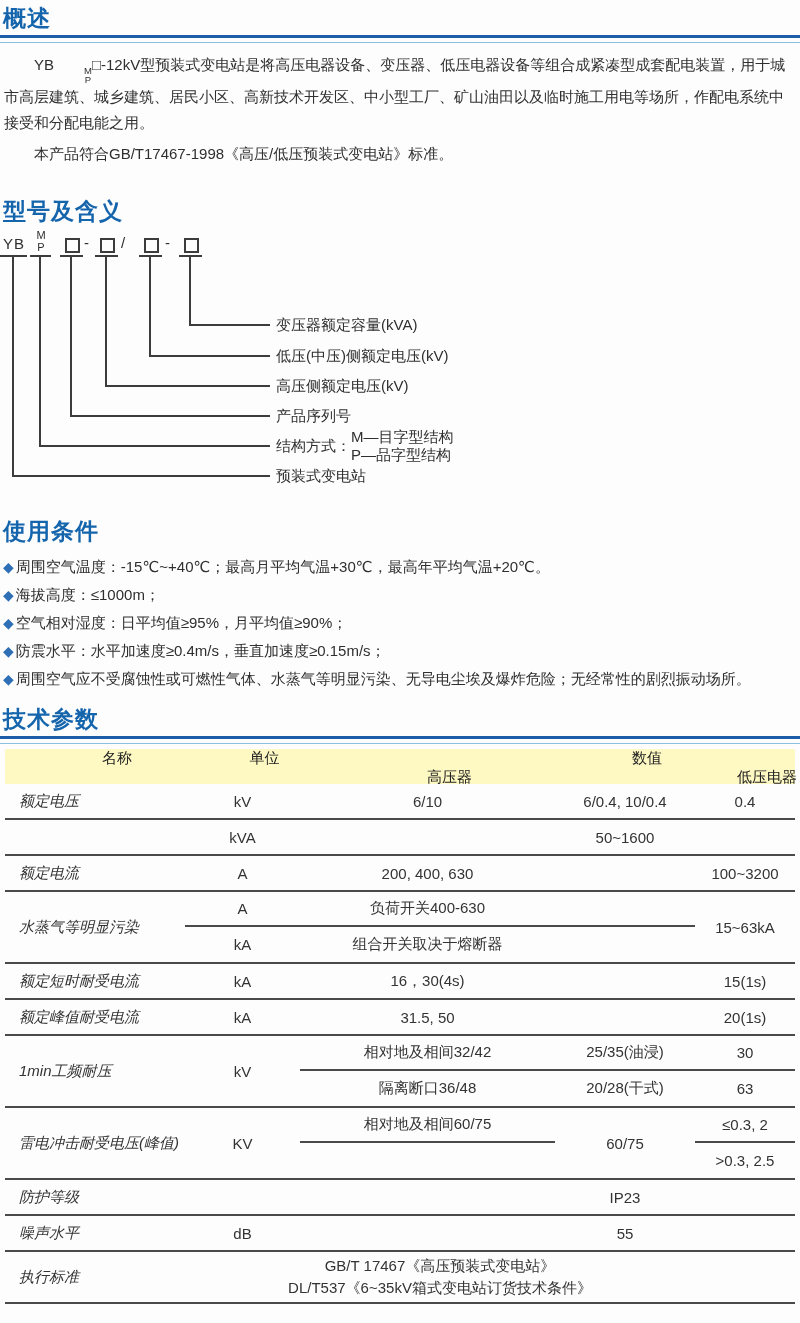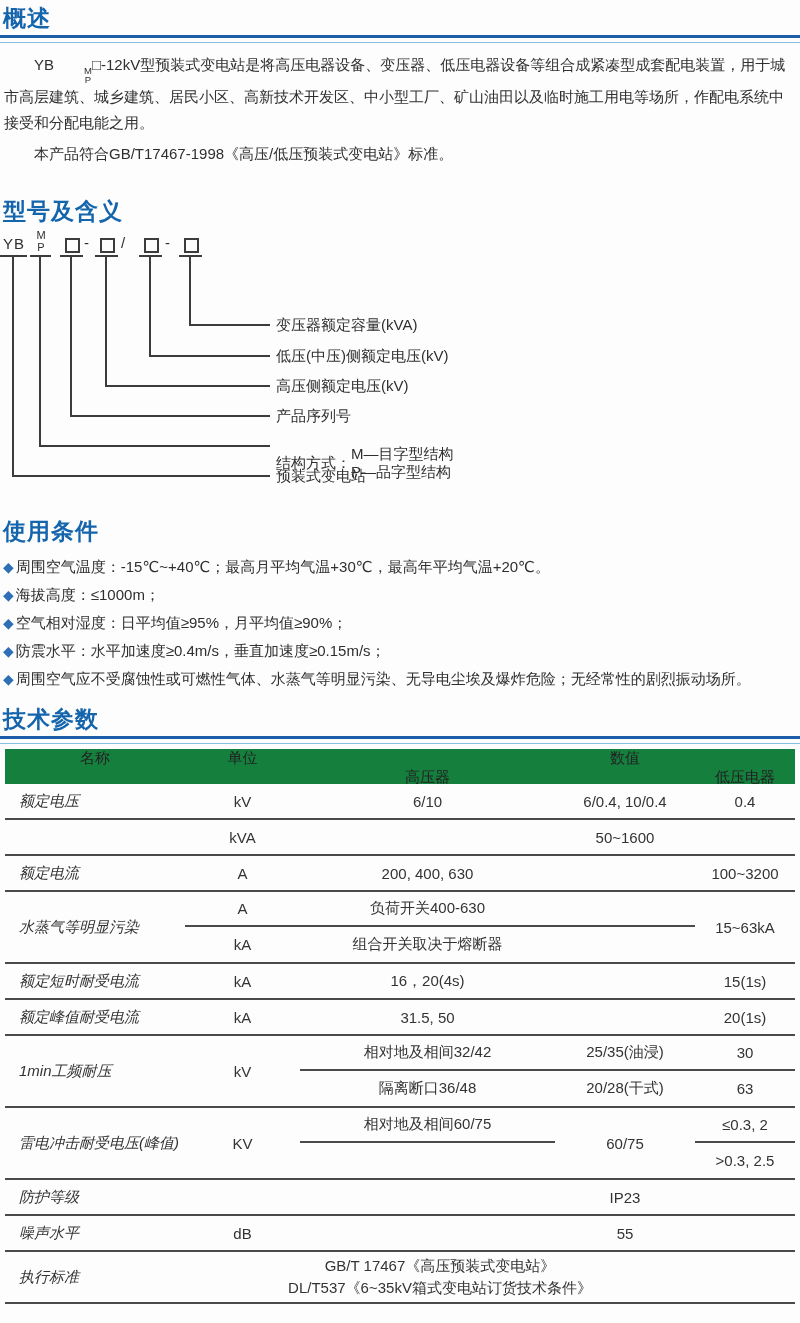--- a/index.html
+++ b/index.html
@@ -52,21 +52,21 @@
   .diamond{color:#2e6fb5;margin-right:2px;font-size:14px;}
   .usage-note{line-height:28px;color:#2f2f2f;padding:0 3px;}
 
   
   .table{width:790px;margin:5px 5px 0 5px;}
   .t-row{
     display:grid;grid-template-columns:180px 115px 255px 140px 100px;
     border-bottom:2px solid #4a4a4a;
   }
   .t-row.two{grid-template-rows:1fr 1fr;}
-  .h-header{height:35px;border-bottom:none;background:#15803d;}
+  .h-header{height:35px;border-bottom:none;background:#fef9c3;padding-left:22px;}
   .h-simple{height:34px;}
   .h-split{height:70px;}
   .h-std{height:50px;}
   .t-cell{
     display:flex;align-items:center;justify-content:center;
     color:#333;white-space:nowrap;
   }
   .t-cell.name{justify-content:flex-start;padding-left:14px;font-style:italic;}
   .t-cell.hd{color:#222;}
   .t-cell.div-b{border-bottom:2px solid #4a4a4a;}
@@ -123,21 +123,21 @@
       <span class="bar bar-mp"></span>
       <span class="bar bar-b1"></span>
       <span class="bar bar-b2"></span>
       <span class="bar bar-b3"></span>
       <span class="bar bar-b4"></span>
 
       <div class="dg-label" style="top:92px">变压器额定容量(kVA)</div>
       <div class="dg-label" style="top:123px">低压(中压)侧额定电压(kV)</div>
       <div class="dg-label" style="top:153px">高压侧额定电压(kV)</div>
       <div class="dg-label" style="top:183px">产品序列号</div>
-      <div class="dg-label struct-group" style="top:230px">
+      <div class="dg-label struct-group" style="top:213px">
         <span>结构方式：</span>
         <span class="struct-stack">
           <span>M—目字型结构</span>
           <span>P—品字型结构</span>
         </span>
       </div>
       <div class="dg-label" style="top:243px">预装式变电站</div>
     </div>
   </div>
 
@@ -205,21 +205,21 @@
           <div class="t-cell div-b" style="grid-area: 1 / 2;">A</div>
           <div class="t-cell div-b" style="grid-area: 1 / 3;">负荷开关400-630</div>
           <div class="t-cell div-b" style="grid-area: 1 / 4;"></div>
           <div class="t-cell" style="grid-area: 2 / 2;">kA</div>
           <div class="t-cell" style="grid-area: 2 / 3;">组合开关取决于熔断器</div>
           <div class="t-cell" style="grid-area: 1 / 5 / 3;">15~63kA</div>
         </div>
         <div class="t-row h-simple">
           <div class="t-cell name" style="grid-column: 1;">额定短时耐受电流</div>
           <div class="t-cell" style="grid-column: 2;">kA</div>
-          <div class="t-cell" style="grid-column: 3;">16，20(4s)</div>
+          <div class="t-cell" style="grid-column: 3;">16，30(4s)</div>
           <div class="t-cell" style="grid-column: 4;"></div>
           <div class="t-cell" style="grid-column: 5;">15(1s)</div>
         </div>
         <div class="t-row h-simple">
           <div class="t-cell name" style="grid-column: 1;">额定峰值耐受电流</div>
           <div class="t-cell" style="grid-column: 2;">kA</div>
           <div class="t-cell" style="grid-column: 3;">31.5, 50</div>
           <div class="t-cell" style="grid-column: 4;"></div>
           <div class="t-cell" style="grid-column: 5;">20(1s)</div>
         </div>

